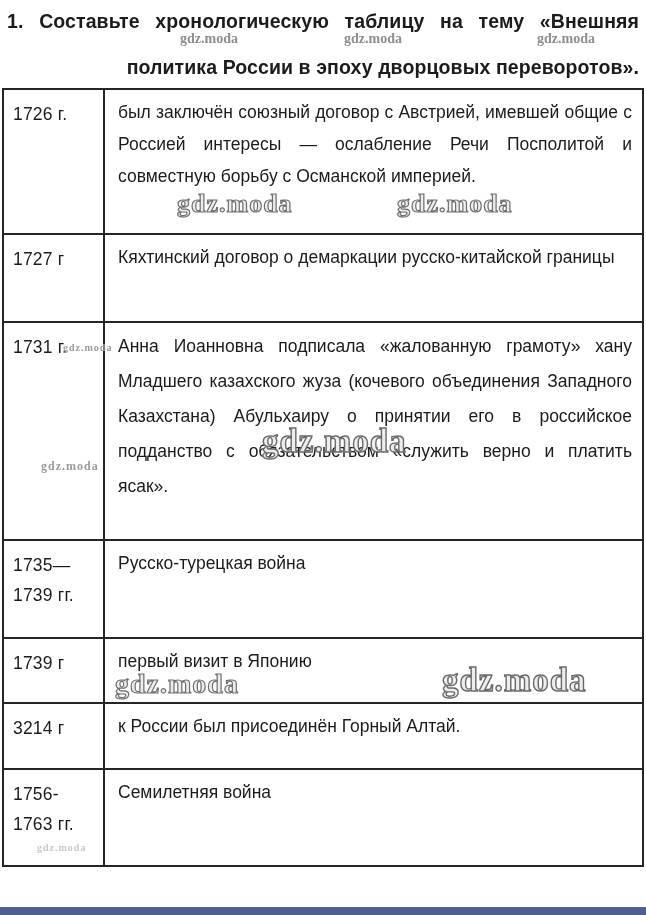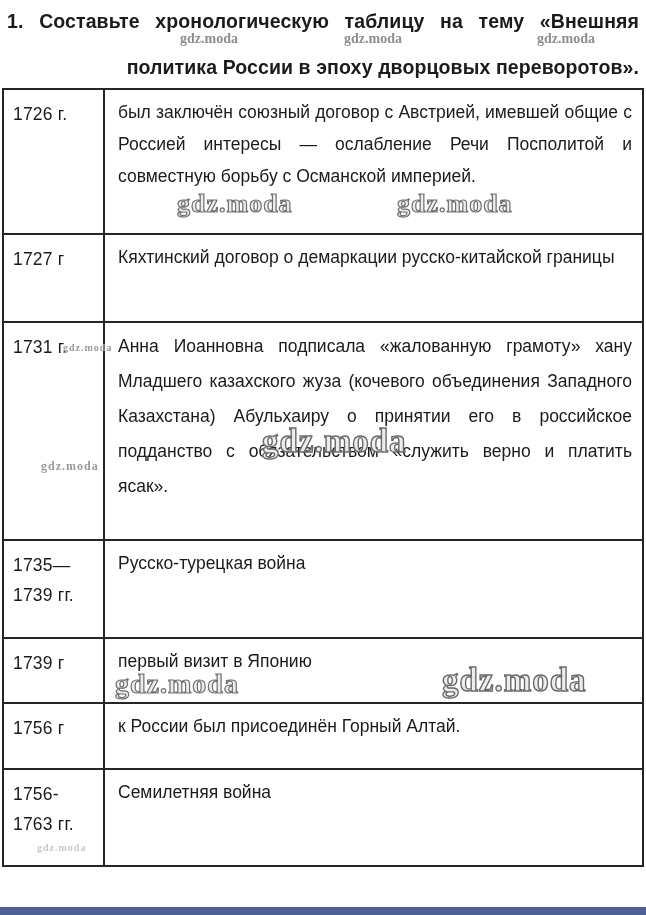--- a/index.html
+++ b/index.html
@@ -122,21 +122,21 @@
 1739 гг.</td>
     <td class="event">Русско-турецкая война</td>
   </tr>
 
   <tr class="r5">
     <td class="year">1739 г</td>
     <td class="event">первый визит в Японию</td>
   </tr>
 
   <tr class="r6">
-    <td class="year">1756 г</td>
+    <td class="year">3214 г</td>
     <td class="event">к России был присоединён Горный Алтай.</td>
   </tr>
 
   <tr class="r7">
     <td class="year">1756-
 1763 гг.</td>
     <td class="event">Семилетняя война</td>
   </tr>
 </tbody>
   </table>

